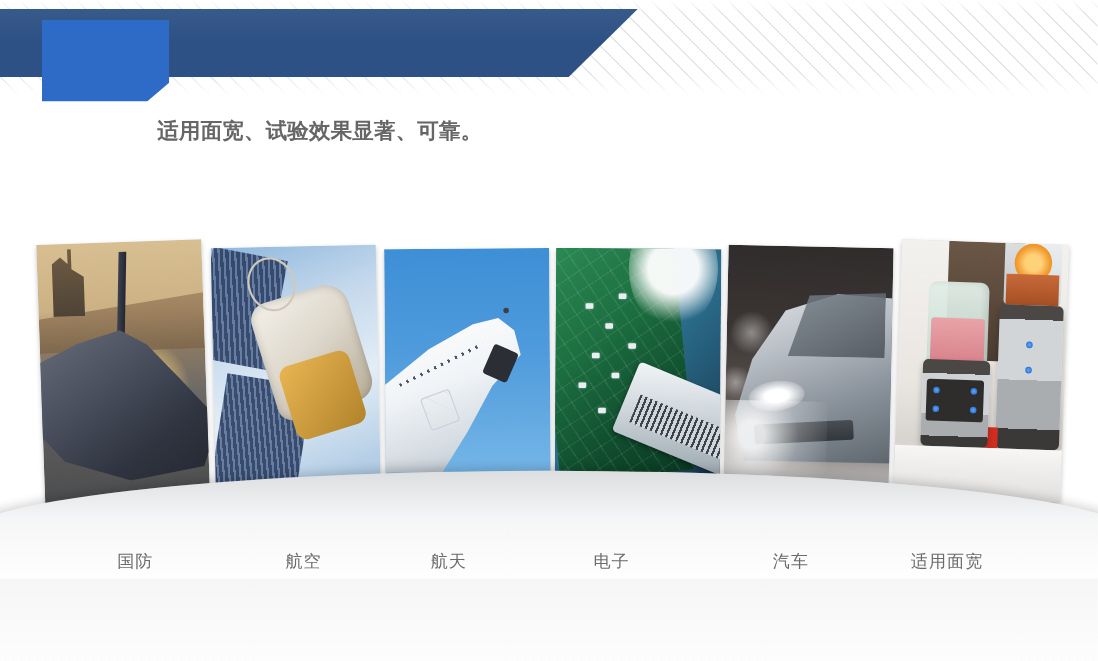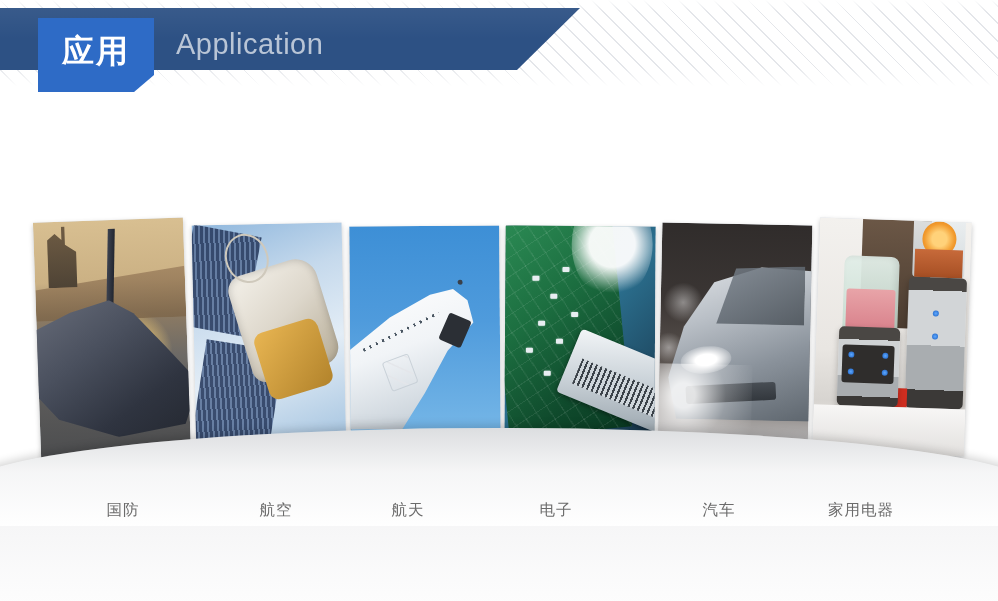--- a/index.html
+++ b/index.html
@@ -232,26 +232,25 @@
 
   <div class="header">
     <div class="hatch"></div>
     <div class="hatch-fade"></div>
 
     <div class="band">
       <div class="band-sheen"></div>
     </div>
 
     <div class="badge"></div>
-    <div class="badge-text">应用</div>
-
-    <div class="en-title">Application</div>
+
   </div>
 
   <div class="desc">
+    <p>适用面宽、试验效果显著、可靠。</p>
   </div>
 
   <div class="gallery">
 
     <div class="strip">
 
       <div class="panel p1">
         <div class="art a1">
           <div class="deck"></div>
             <div class="tower"></div>
@@ -338,16 +337,16 @@
     <div class="pedestal-shade"></div>
     <div class="floor-fade"></div>
   </div>
 
   <div class="captions">
     <div class="caption" style="left:123px">国防</div>
     <div class="caption" style="left:276px">航空</div>
     <div class="caption" style="left:408px">航天</div>
     <div class="caption" style="left:556px">电子</div>
     <div class="caption" style="left:719px">汽车</div>
-    <div class="caption" style="left:861px">家用电器</div>
+    <div class="caption" style="left:861px">适用面宽</div>
   </div>
 
 </div>
 
 </body></html>

